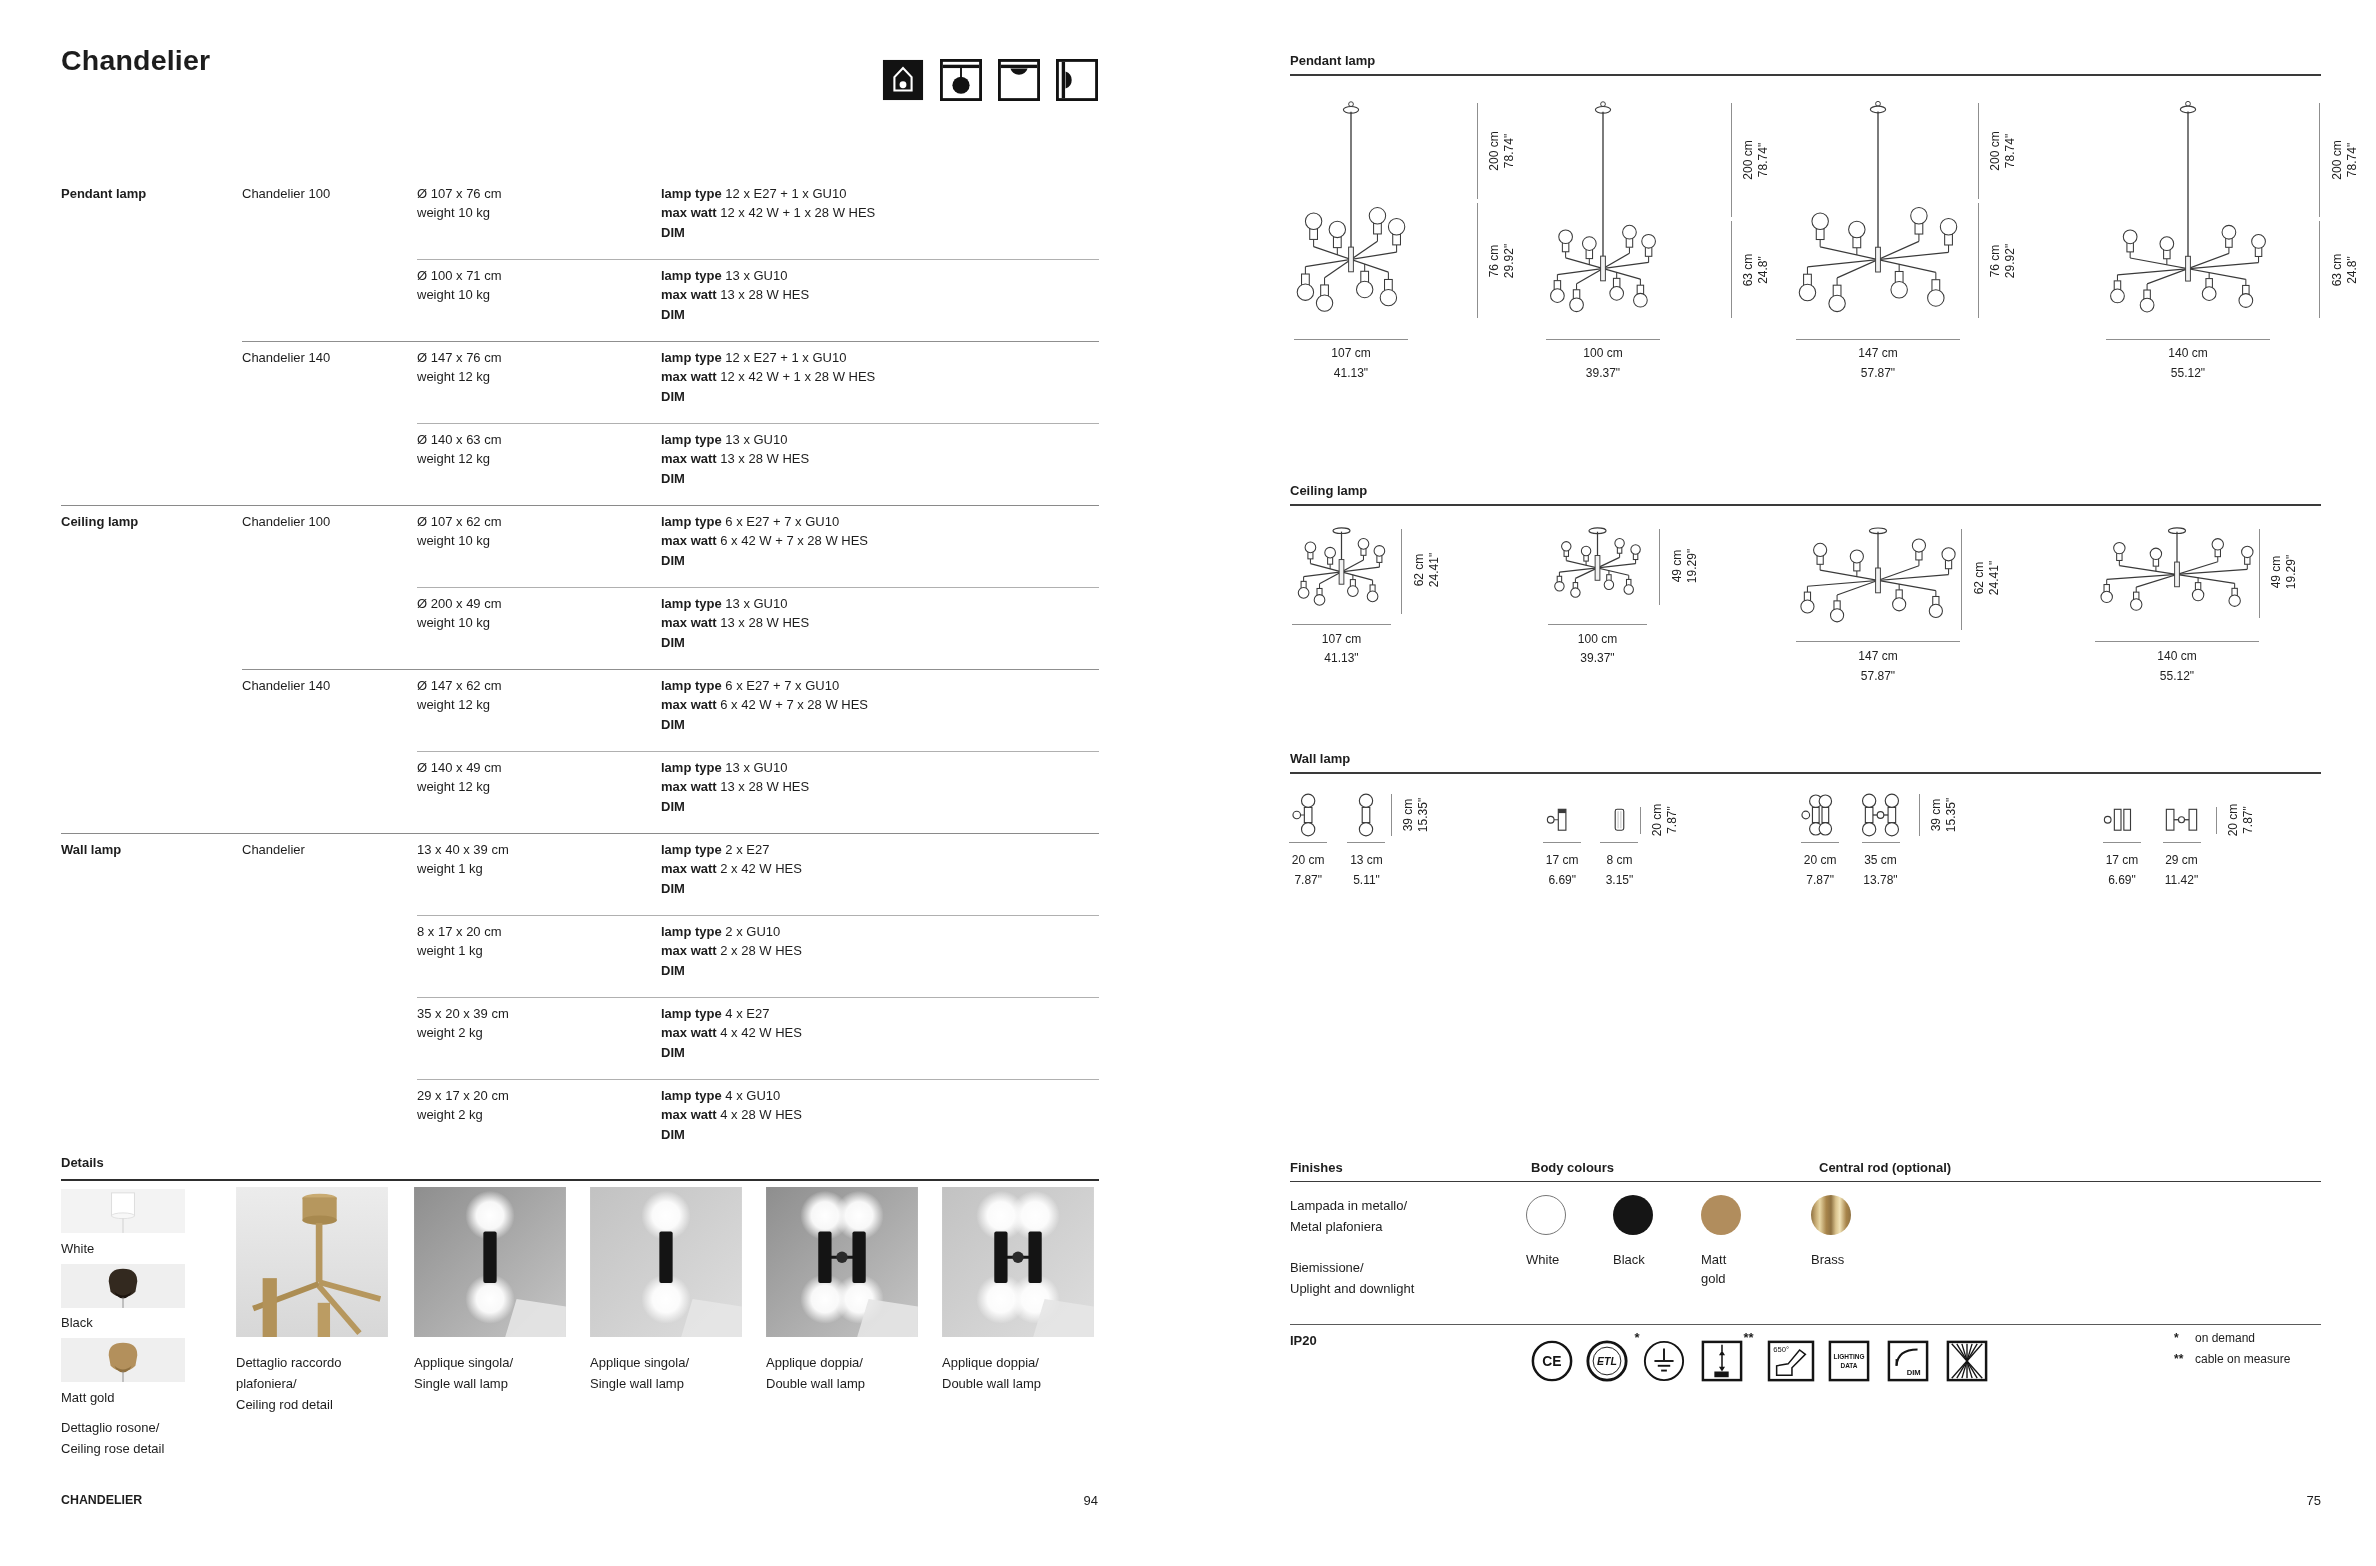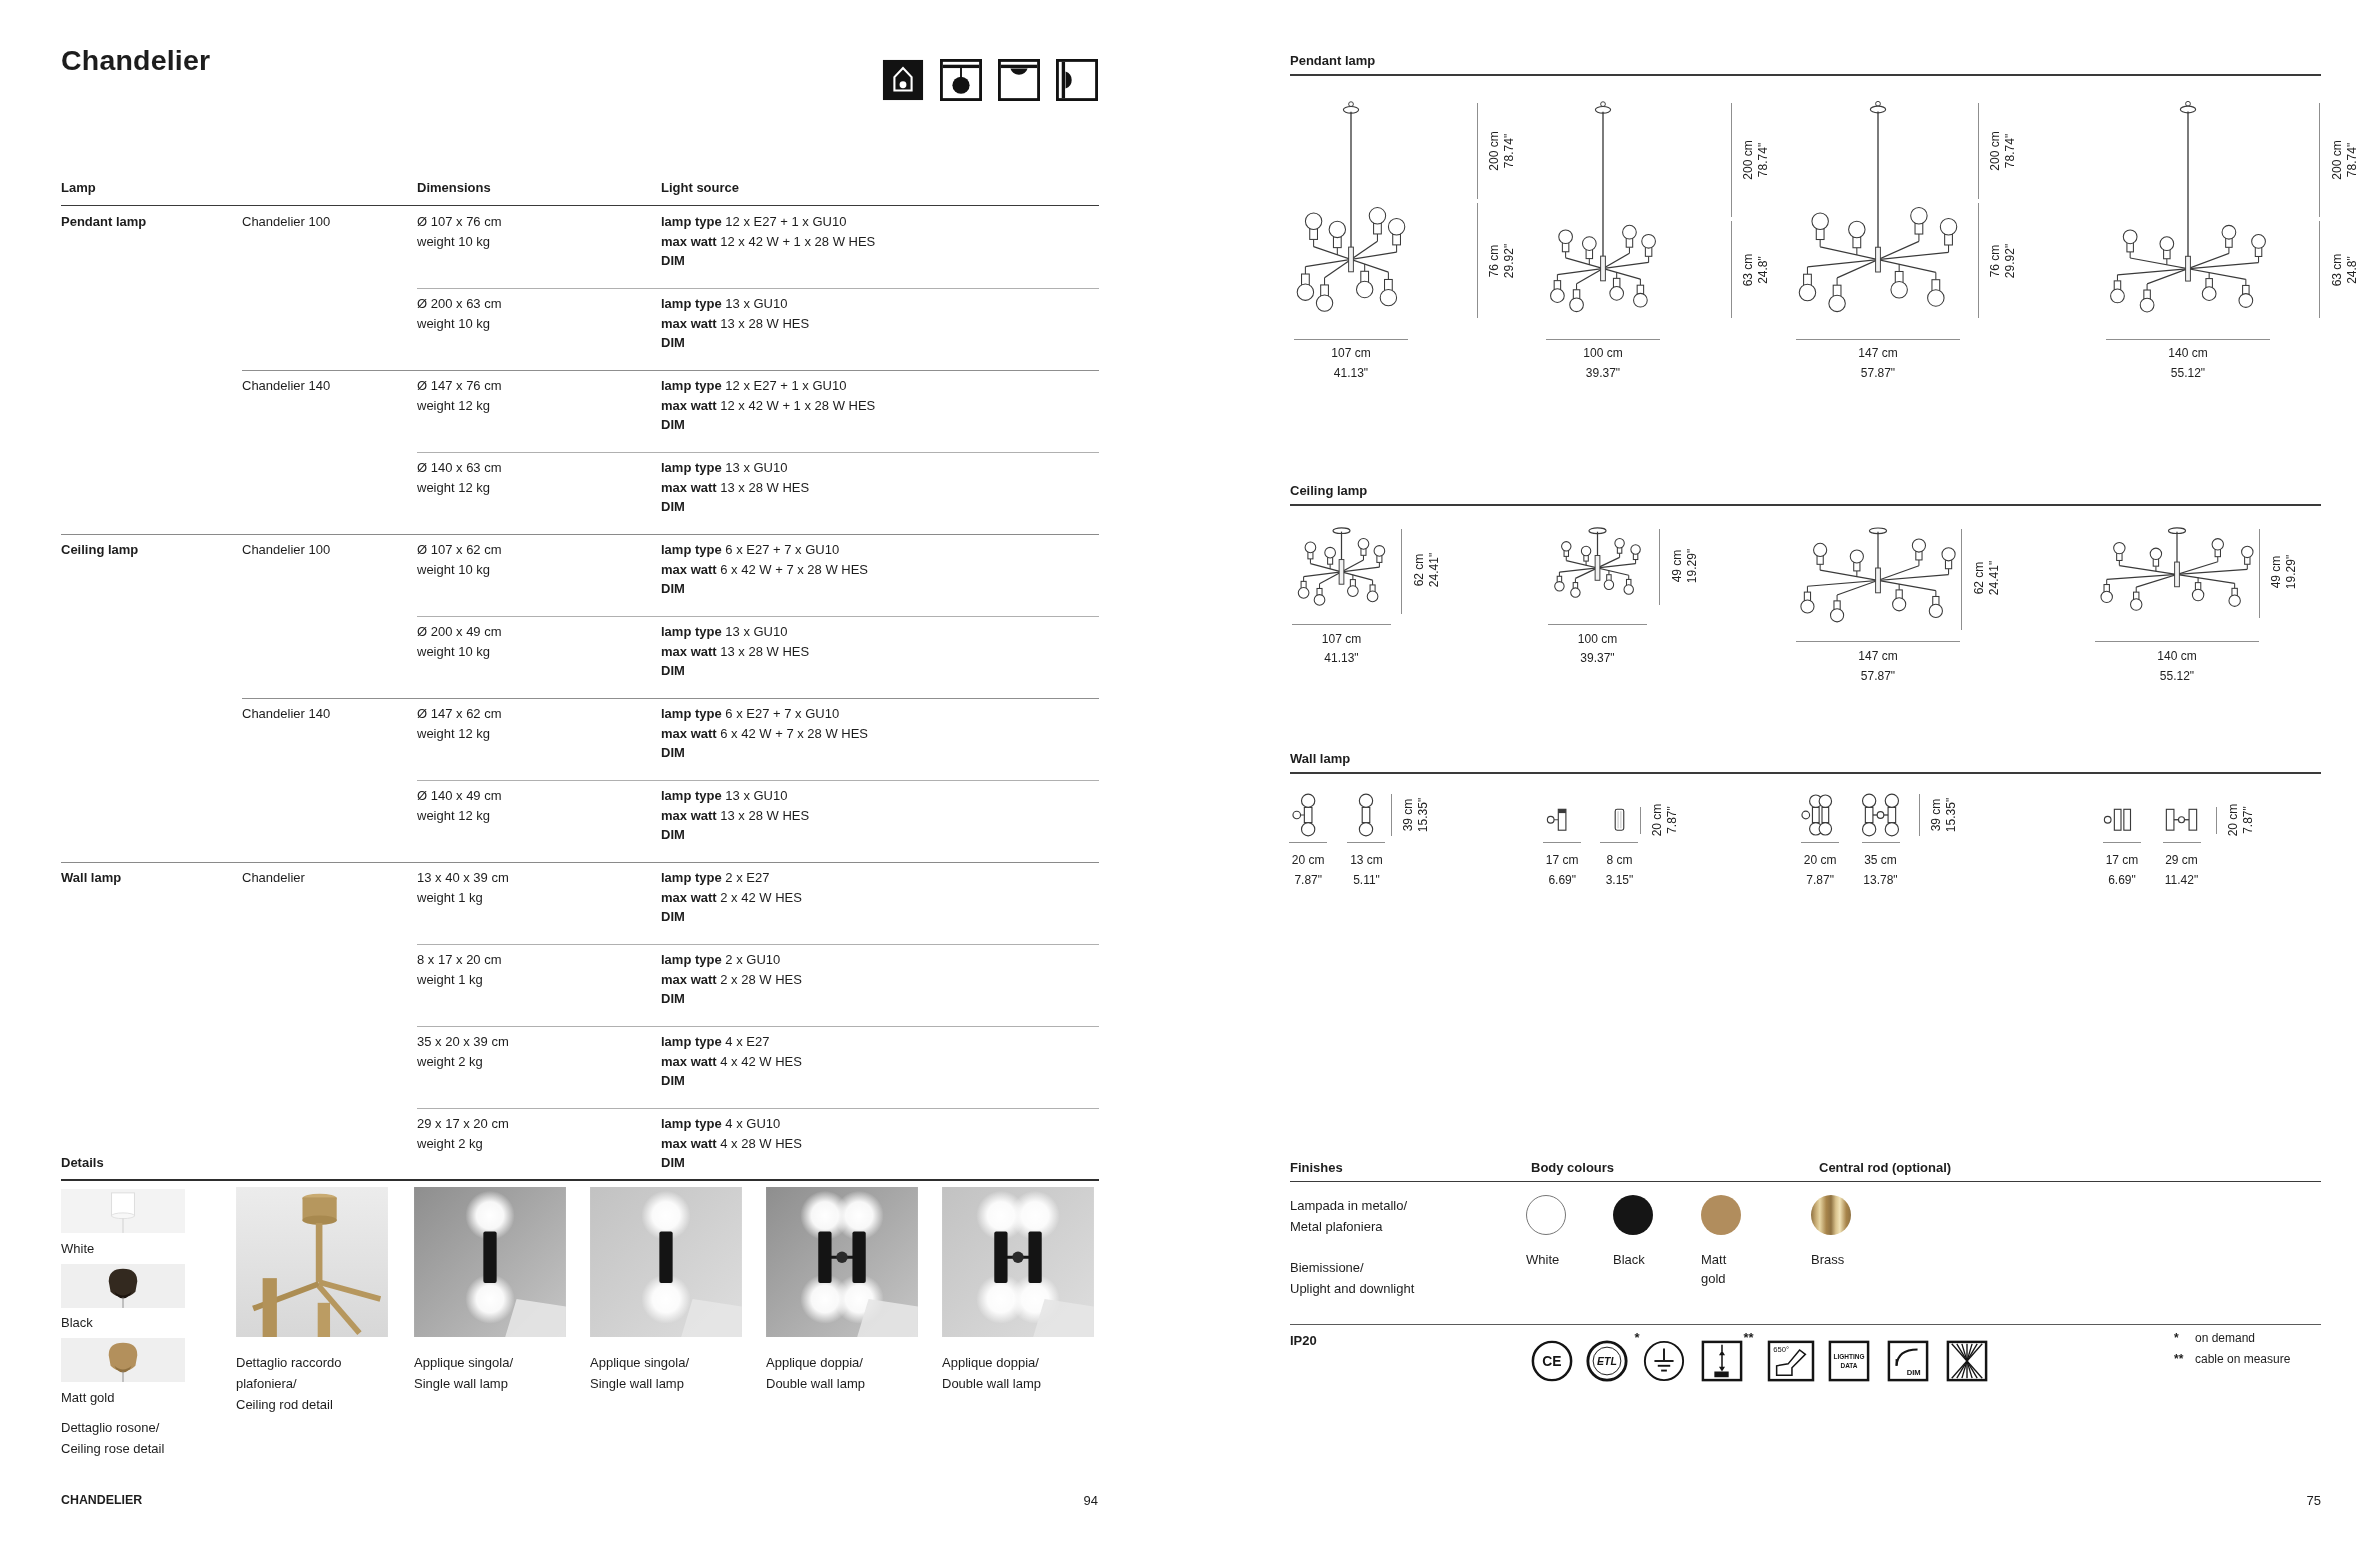--- a/index.html
+++ b/index.html
@@ -92,42 +92,37 @@
       <span class="cat">
         <svg viewBox="0 0 44 44">
           <rect x="1.5" y="1.5" width="41" height="41" fill="#fff" stroke="#121212" stroke-width="3"></rect>
           <rect x="6" y="3" width="3.5" height="38" fill="#121212"></rect>
           <path d="M10 13 A9.5 9.5 0 0 1 10 31 Z" fill="#121212"></path>
         </svg>
       </span>
     </div>
 
   <div id="specTable">
-      <div class="thead">
-        <span class="th" style="left:0px">Lamp</span>
-        <span class="th" style="left:356px">Dimensions</span>
-        <span class="th" style="left:600px">Light source</span>
-      </div>
       <div class="trow">
         <div class="cell bold" style="left:0">Pendant lamp</div>
         <div class="cell" style="left:181px">Chandelier 100</div>
         <div class="cell" style="left:356px">
         <div class="ln">Ø 107 x 76 cm</div>
         <div class="ln">weight 10 kg</div>
         </div>
       <div class="cell" style="left:600px">
         <div class="ln"><span class="bold">lamp type</span> <span>12 x E27 + 1 x GU10</span></div>
         <div class="ln"><span class="bold">max watt</span> <span>12 x 42 W + 1 x 28 W HES</span></div>
         <div class="ln bold">DIM</div>
         </div>
       </div>
       <div class="trow">
         <div class="sep" style="left:356px;background:#b0b0b0"></div>
         <div class="cell" style="left:356px">
-        <div class="ln">Ø 200 x 63 cm</div>
+        <div class="ln">Ø 100 x 71 cm</div>
         <div class="ln">weight 10 kg</div>
         </div>
       <div class="cell" style="left:600px">
         <div class="ln"><span class="bold">lamp type</span> <span>13 x GU10</span></div>
         <div class="ln"><span class="bold">max watt</span> <span>13 x 28 W HES</span></div>
         <div class="ln bold">DIM</div>
         </div>
       </div>
       <div class="trow">
         <div class="sep" style="left:181px;background:#8f8f8f"></div>

